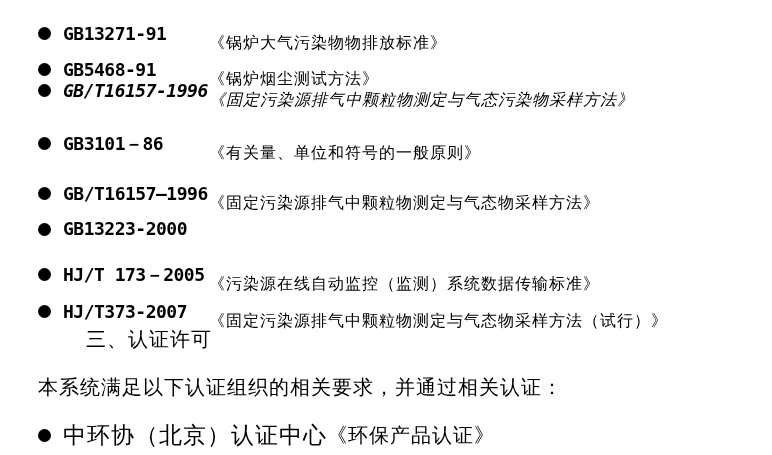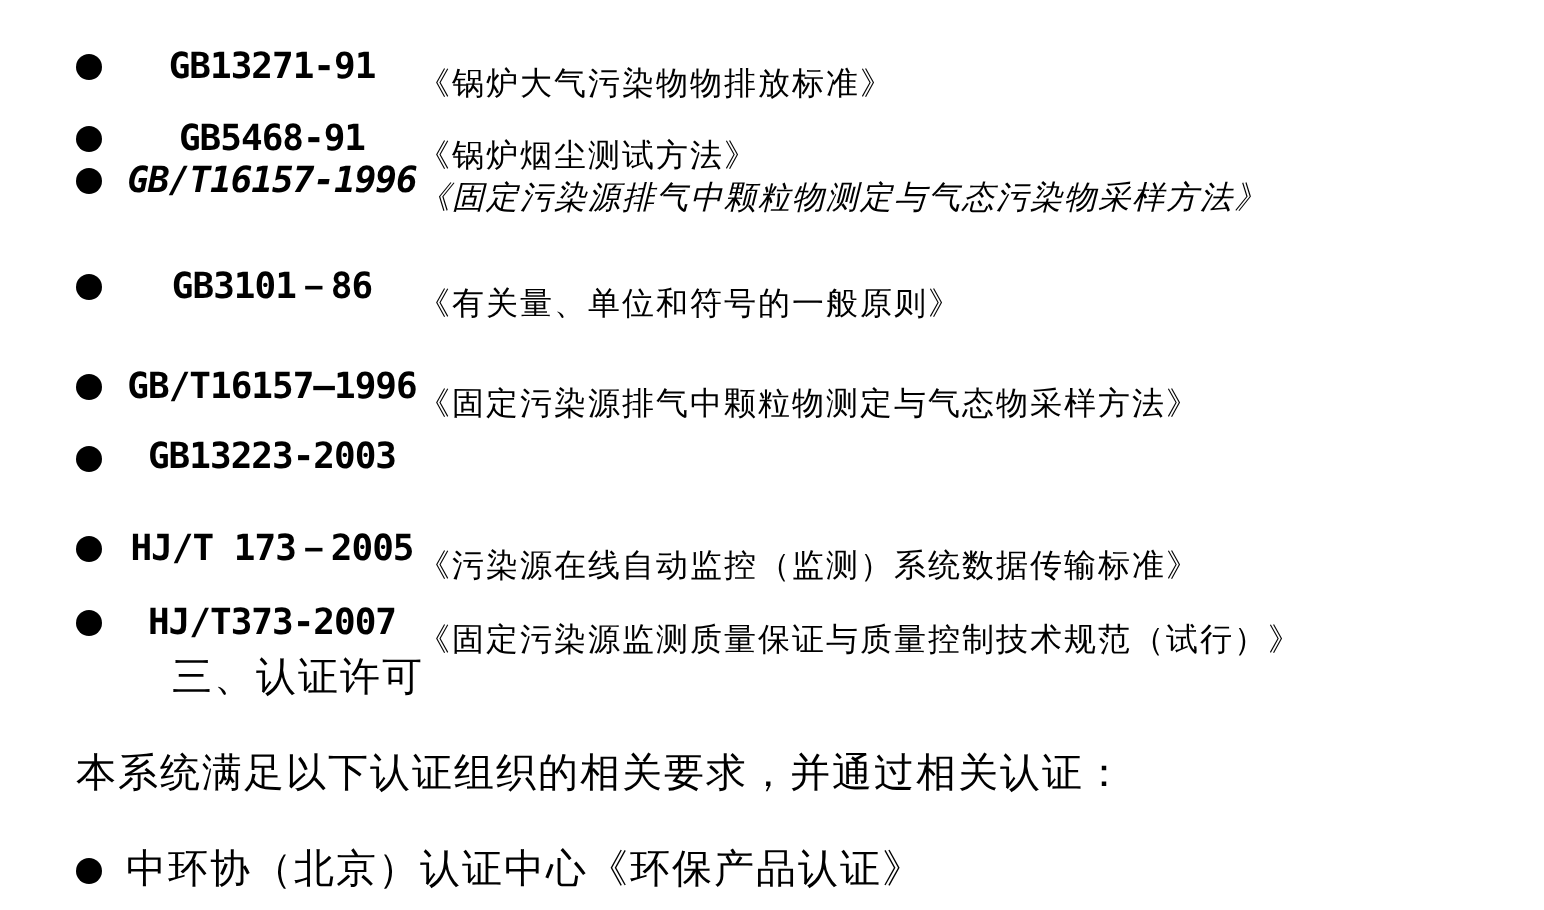--- a/index.html
+++ b/index.html
@@ -16,21 +16,20 @@
     font-family: "Liberation Sans", "DejaVu Sans", sans-serif;
     overflow: hidden;
   }
   .row {
     position: absolute;
     left: 38px;
     display: flex;
     align-items: center;
     line-height: 26px;
     white-space: nowrap;
-    text-align: center;
   }
   .bullet {
     width: 13px;
     height: 13px;
     background: #000000;
     border-radius: 50%;
     flex: 0 0 auto;
     margin-right: 12px;
   }
   .code {
@@ -44,21 +43,21 @@
   .title {
     font-size: 16px;
     letter-spacing: 1px;
     margin-top: 19px;
   }
   .heading, .paragraph {
     font-size: 20px;
     letter-spacing: 1px;
   }
   .org {
-    font-size: 20px;
+    font-size: 23px;
     letter-spacing: 1px;
   }
   .cert-title {
     font-size: 20px;
     letter-spacing: 1px;
   }
   
   .r1  { top: 11px; }
   .r2  { top: 47px; }
   .r3  { top: 68px; font-style: italic; }
@@ -101,33 +100,33 @@
   </div>
 
   <div class="row r5">
     <span class="bullet"></span>
     <span class="code">GB/T16157—1996</span>
     <span class="title">《固定污染源排气中颗粒物测定与气态物采样方法》</span>
   </div>
 
   <div class="row r6">
     <span class="bullet"></span>
-    <span class="code">GB13223-2003</span>
+    <span class="code">GB13223-2000</span>
   </div>
 
   <div class="row r7">
     <span class="bullet"></span>
     <span class="code">HJ/T 173－2005</span>
     <span class="title">《污染源在线自动监控（监测）系统数据传输标准》</span>
   </div>
 
   <div class="row r8">
     <span class="bullet"></span>
     <span class="code">HJ/T373-2007</span>
-    <span class="title">《固定污染源监测质量保证与质量控制技术规范（试行）》</span>
+    <span class="title">《固定污染源排气中颗粒物测定与气态物采样方法（试行）》</span>
   </div>
 
   <div class="row r9">
     <span class="heading">三、认证许可</span>
   </div>
 
   <div class="row r10">
     <span class="paragraph">本系统满足以下认证组织的相关要求，并通过相关认证：</span>
   </div>
 

